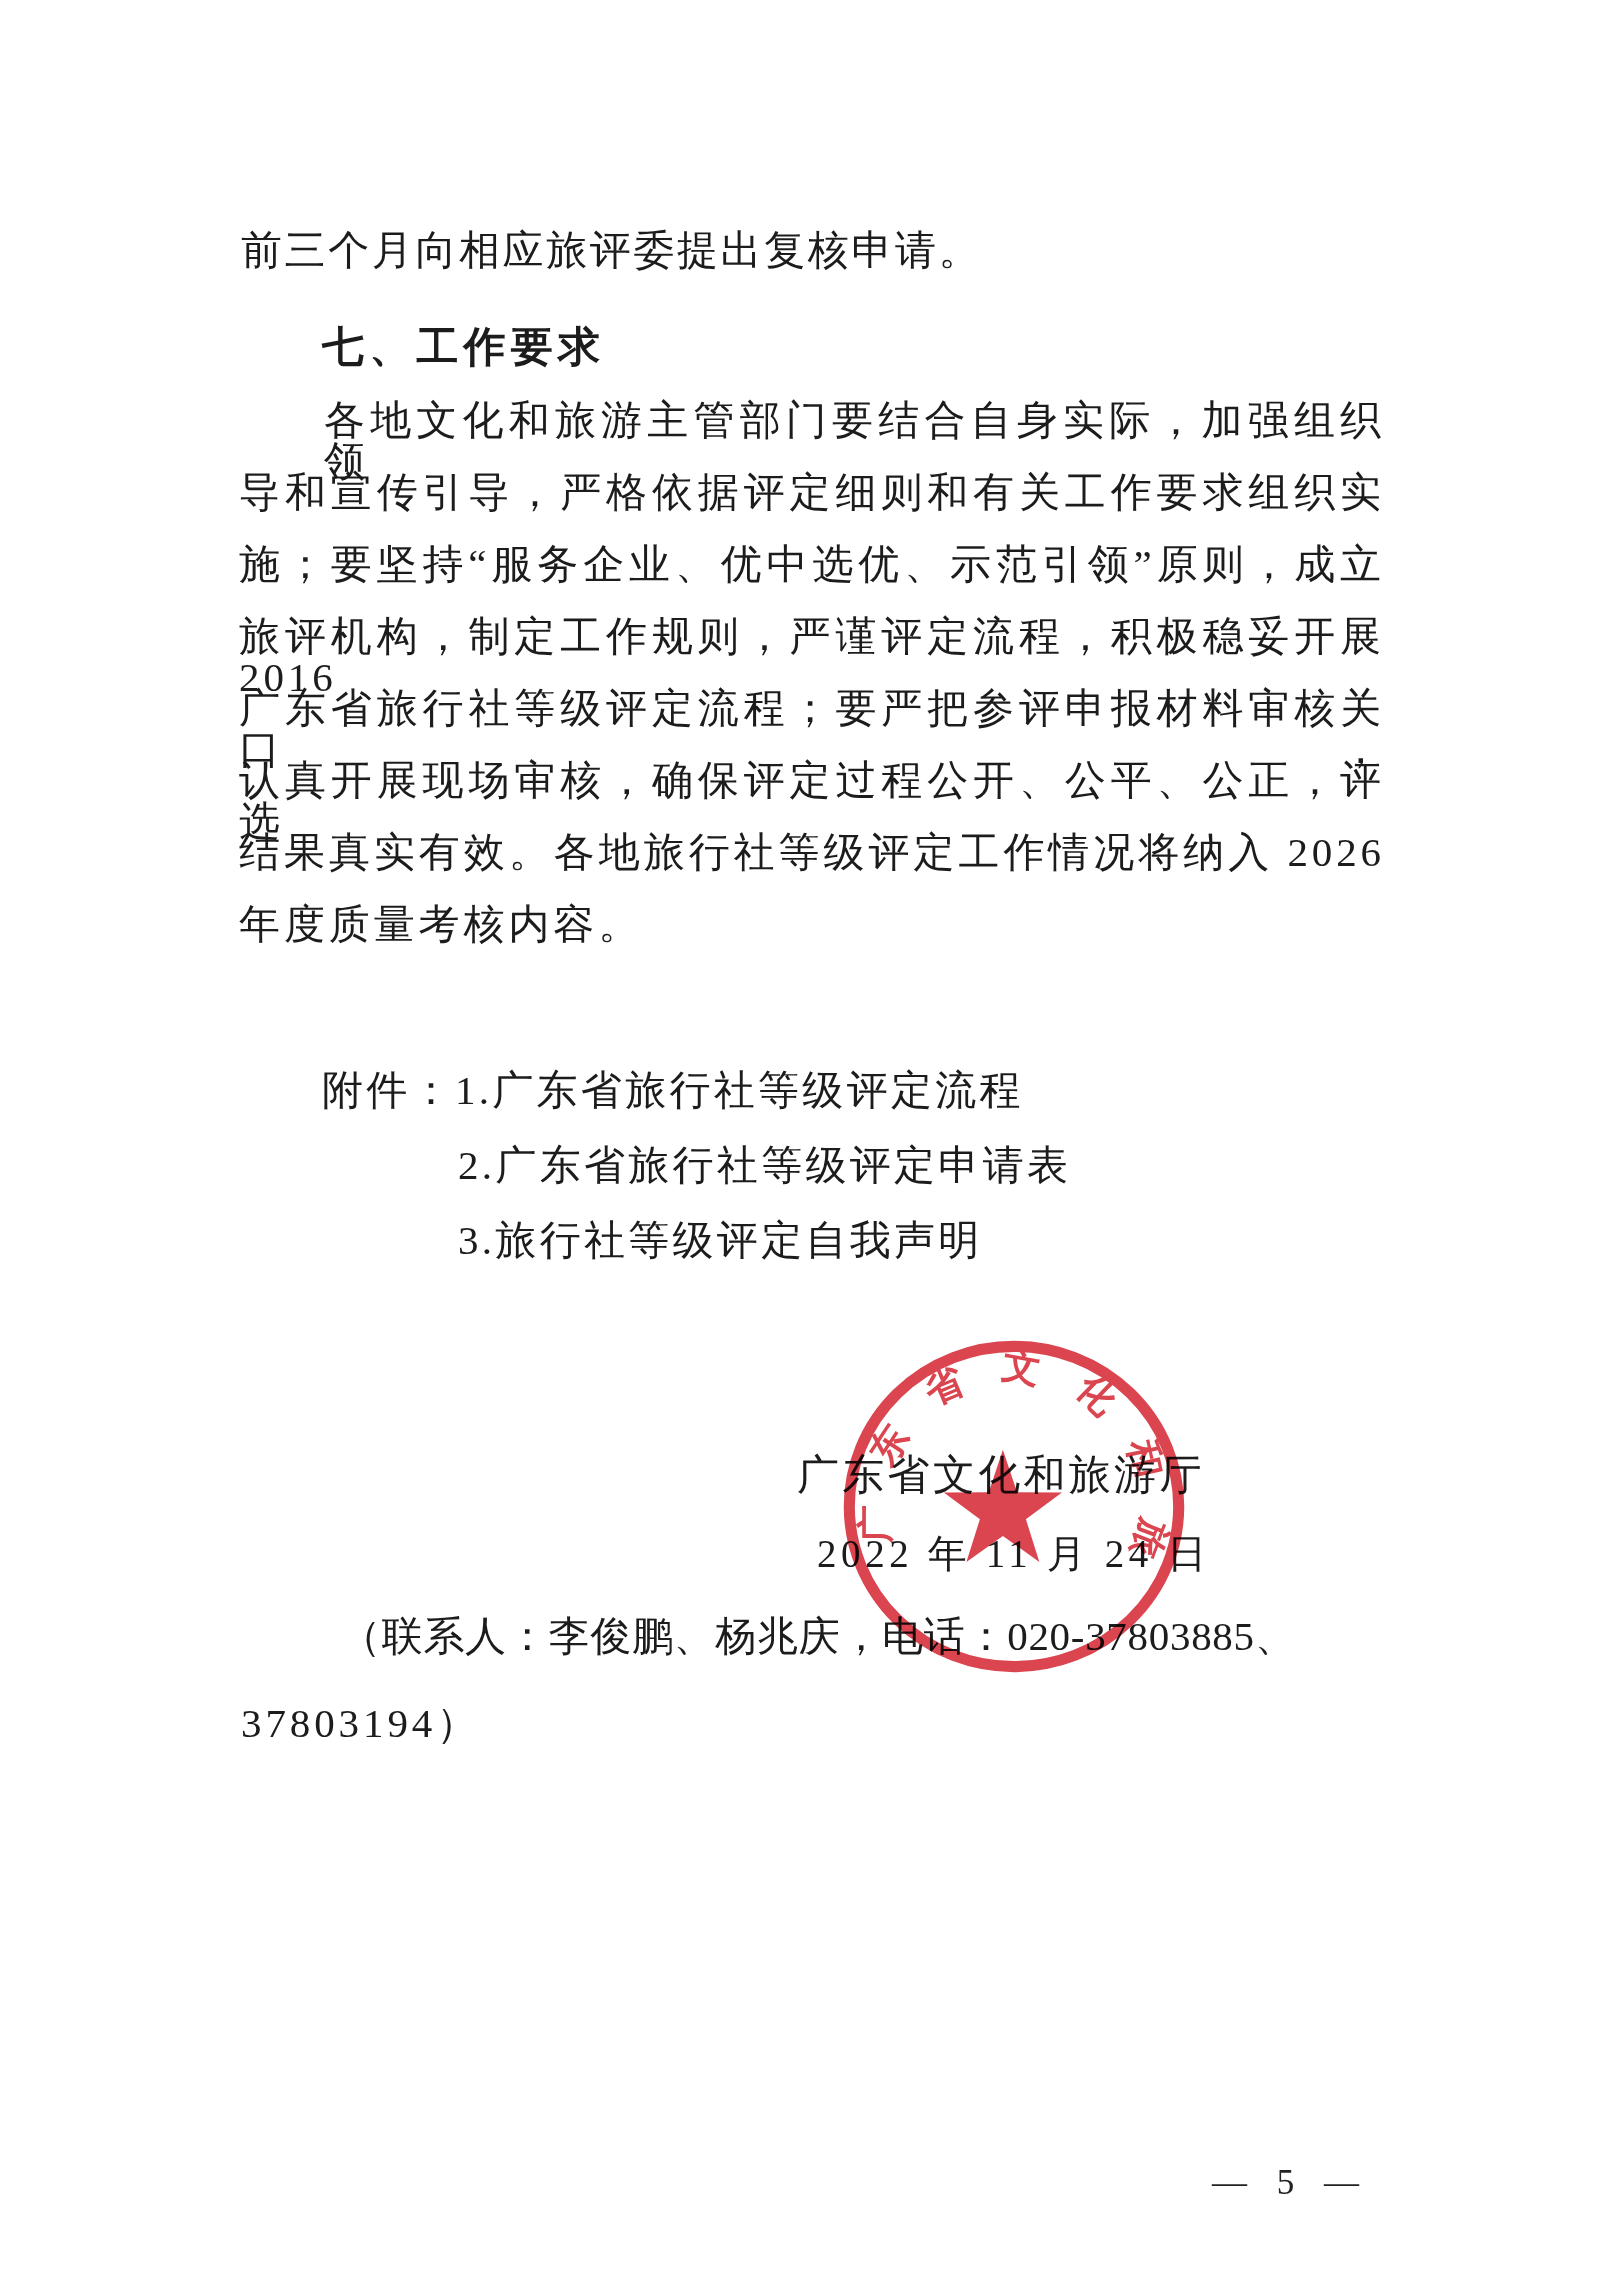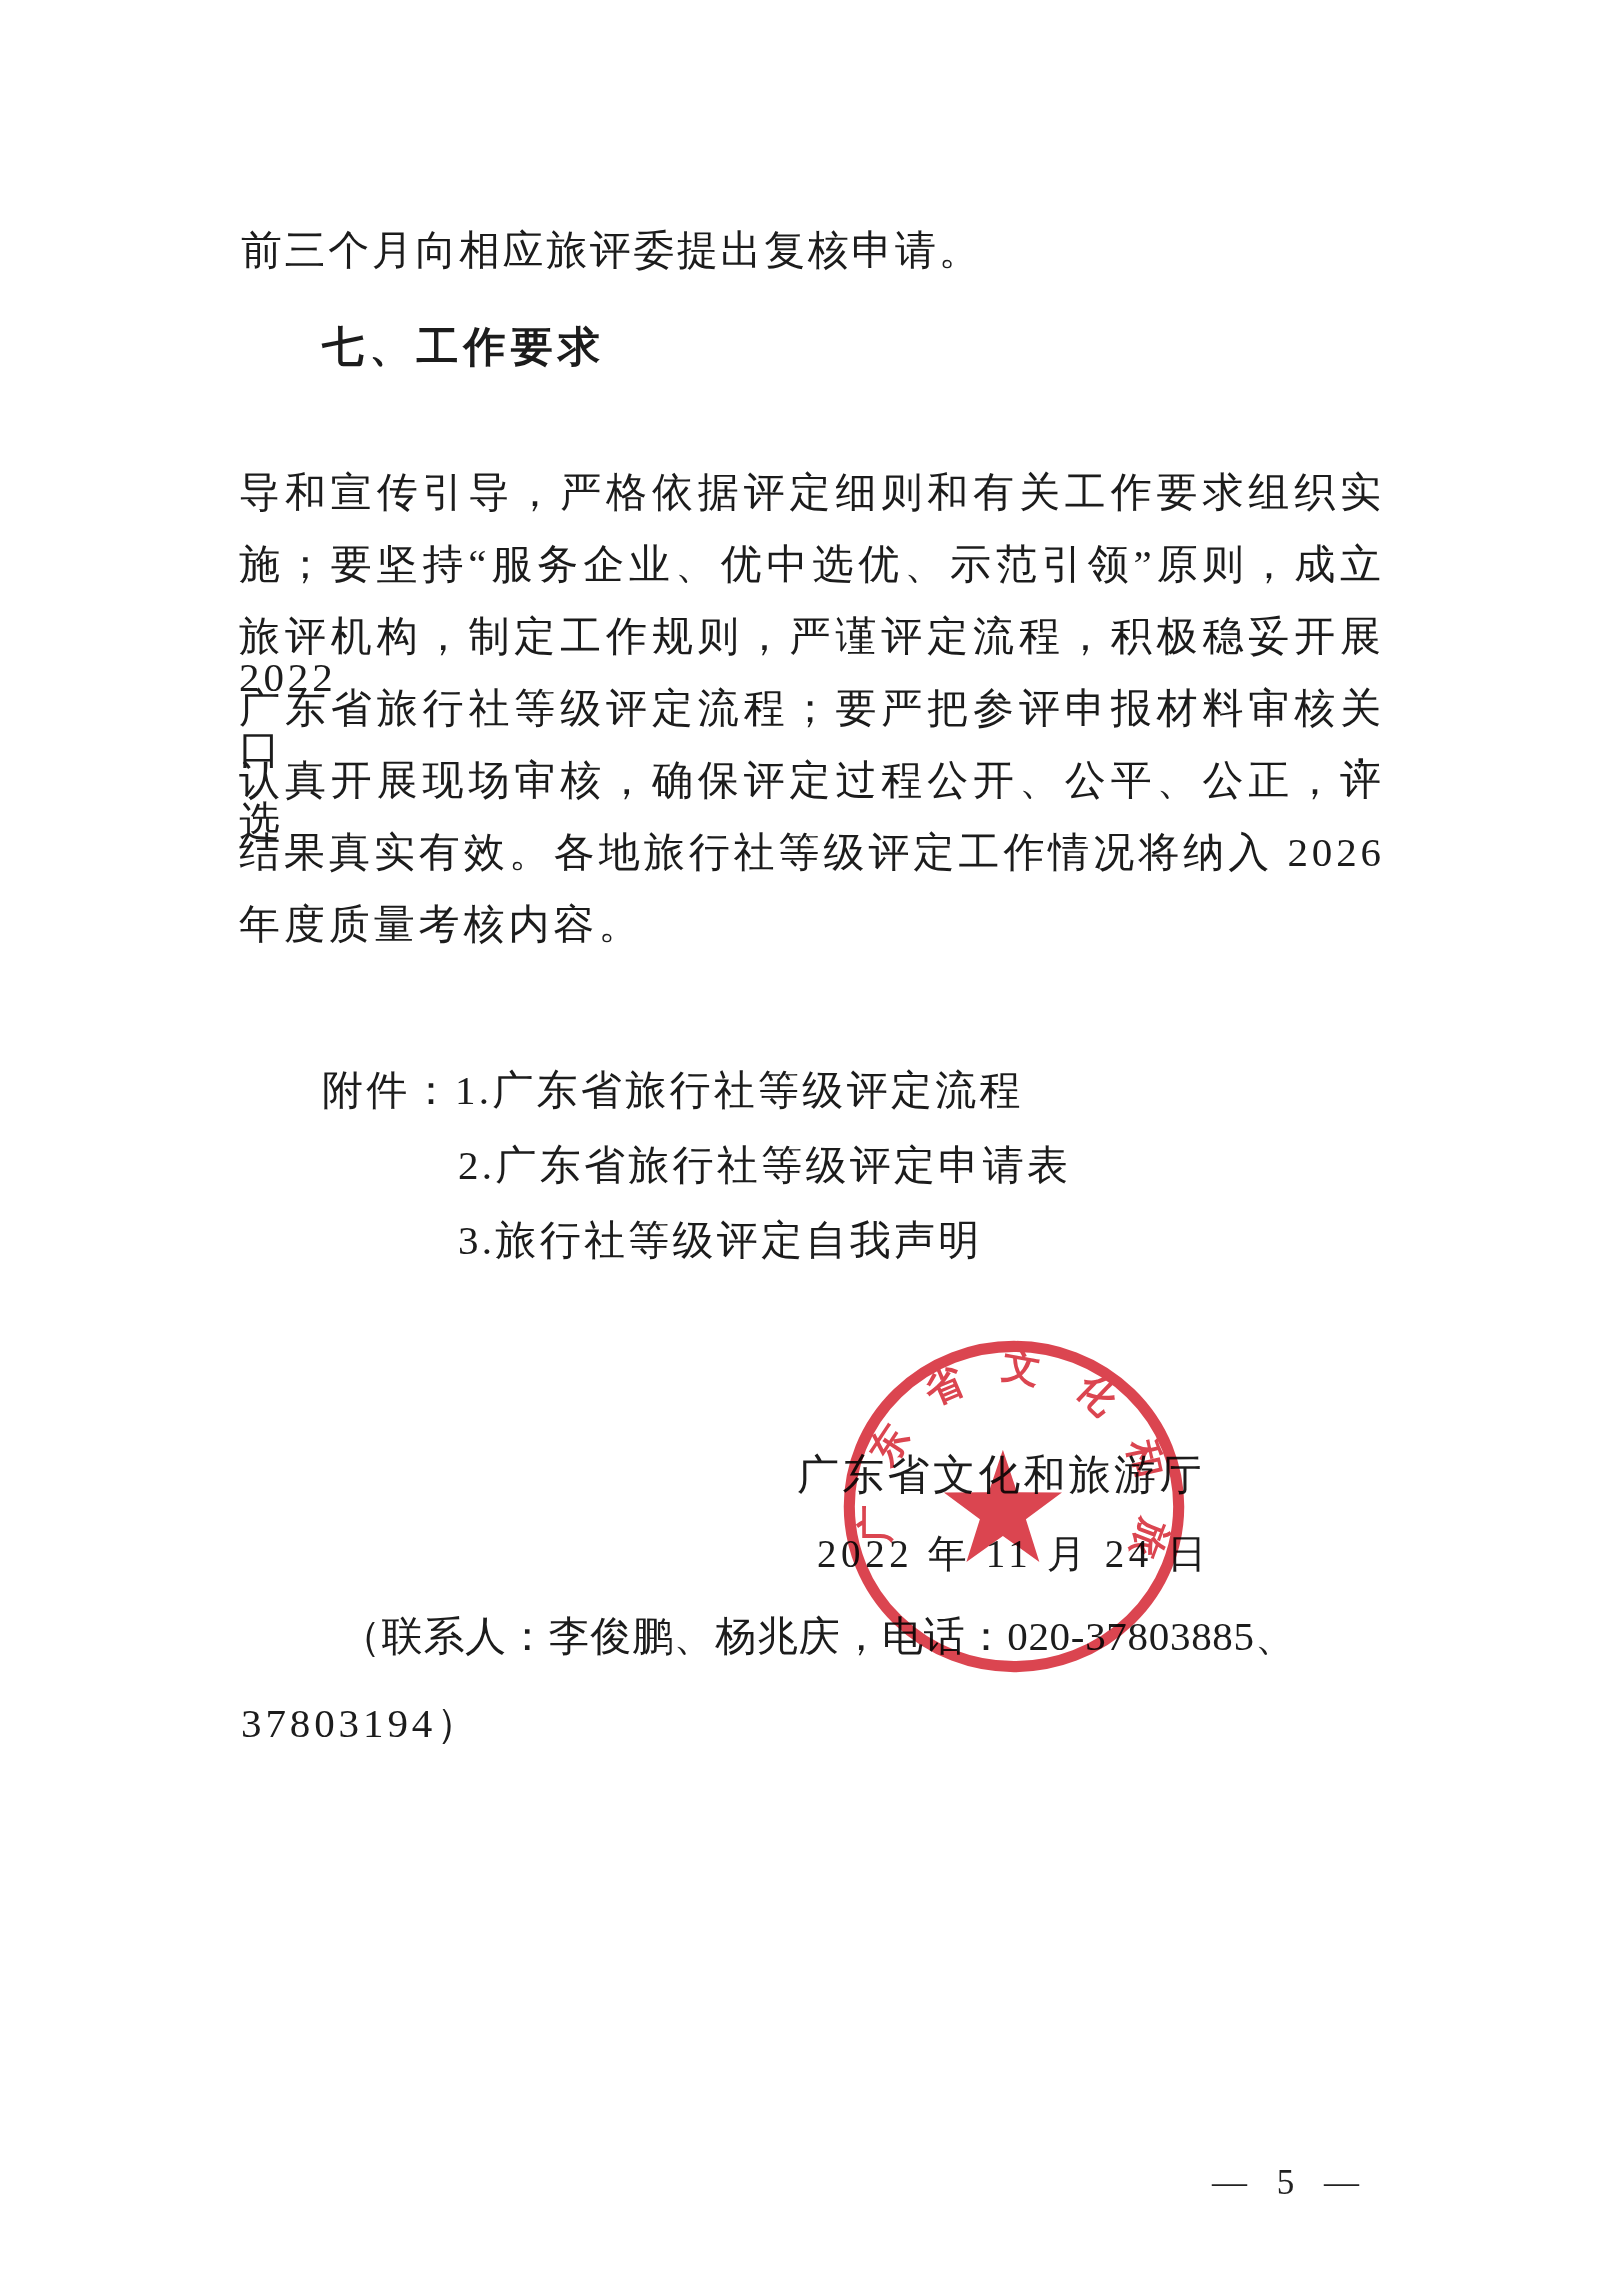--- a/index.html
+++ b/index.html
@@ -67,23 +67,24 @@
 </style>
 </head>
 <body>
 
 <div class="page">
 
   <div class="abs body-text" style="left:241px; top:230px; letter-spacing:2.6px;">前三个月向相应旅评委提出复核申请。</div>
 
   <div class="abs heading" style="left:322px; top:326px;text-align:center;">七、工作要求</div>
 
+  <div class="abs jline indent-first" style="top:400px;">各地文化和旅游主管部门要结合自身实际，加强组织领</div>
   <div class="abs jline" style="top:472px;">导和宣传引导，严格依据评定细则和有关工作要求组织实</div>
   <div class="abs jline" style="top:544px;">施；要坚持“服务企业、优中选优、示范引领”原则，成立</div>
-  <div class="abs jline" style="top:616px;">旅评机构，制定工作规则，严谨评定流程，积极稳妥开展 2022</div>
+  <div class="abs jline" style="top:616px;">旅评机构，制定工作规则，严谨评定流程，积极稳妥开展 2016</div>
   <div class="abs jline" style="top:688px;">广东省旅行社等级评定流程；要严把参评申报材料审核关口，</div>
   <div class="abs jline" style="top:760px;">认真开展现场审核，确保评定过程公开、公平、公正，评选</div>
   <div class="abs jline" style="top:832px;">结果真实有效。各地旅行社等级评定工作情况将纳入 2026</div>
   <div class="abs body-text" style="left:239px; top:904px;">年度质量考核内容。</div>
 
   <div class="abs attach-line" style="left:322px; top:1070px;">
     <span>附件：</span><span>1.广东省旅行社等级评定流程</span>
   </div>
   <div class="abs attach-line" style="left:458px; top:1145px;">2.广东省旅行社等级评定申请表</div>
   <div class="abs attach-line" style="left:458px; top:1220px;">3.旅行社等级评定自我声明</div>

